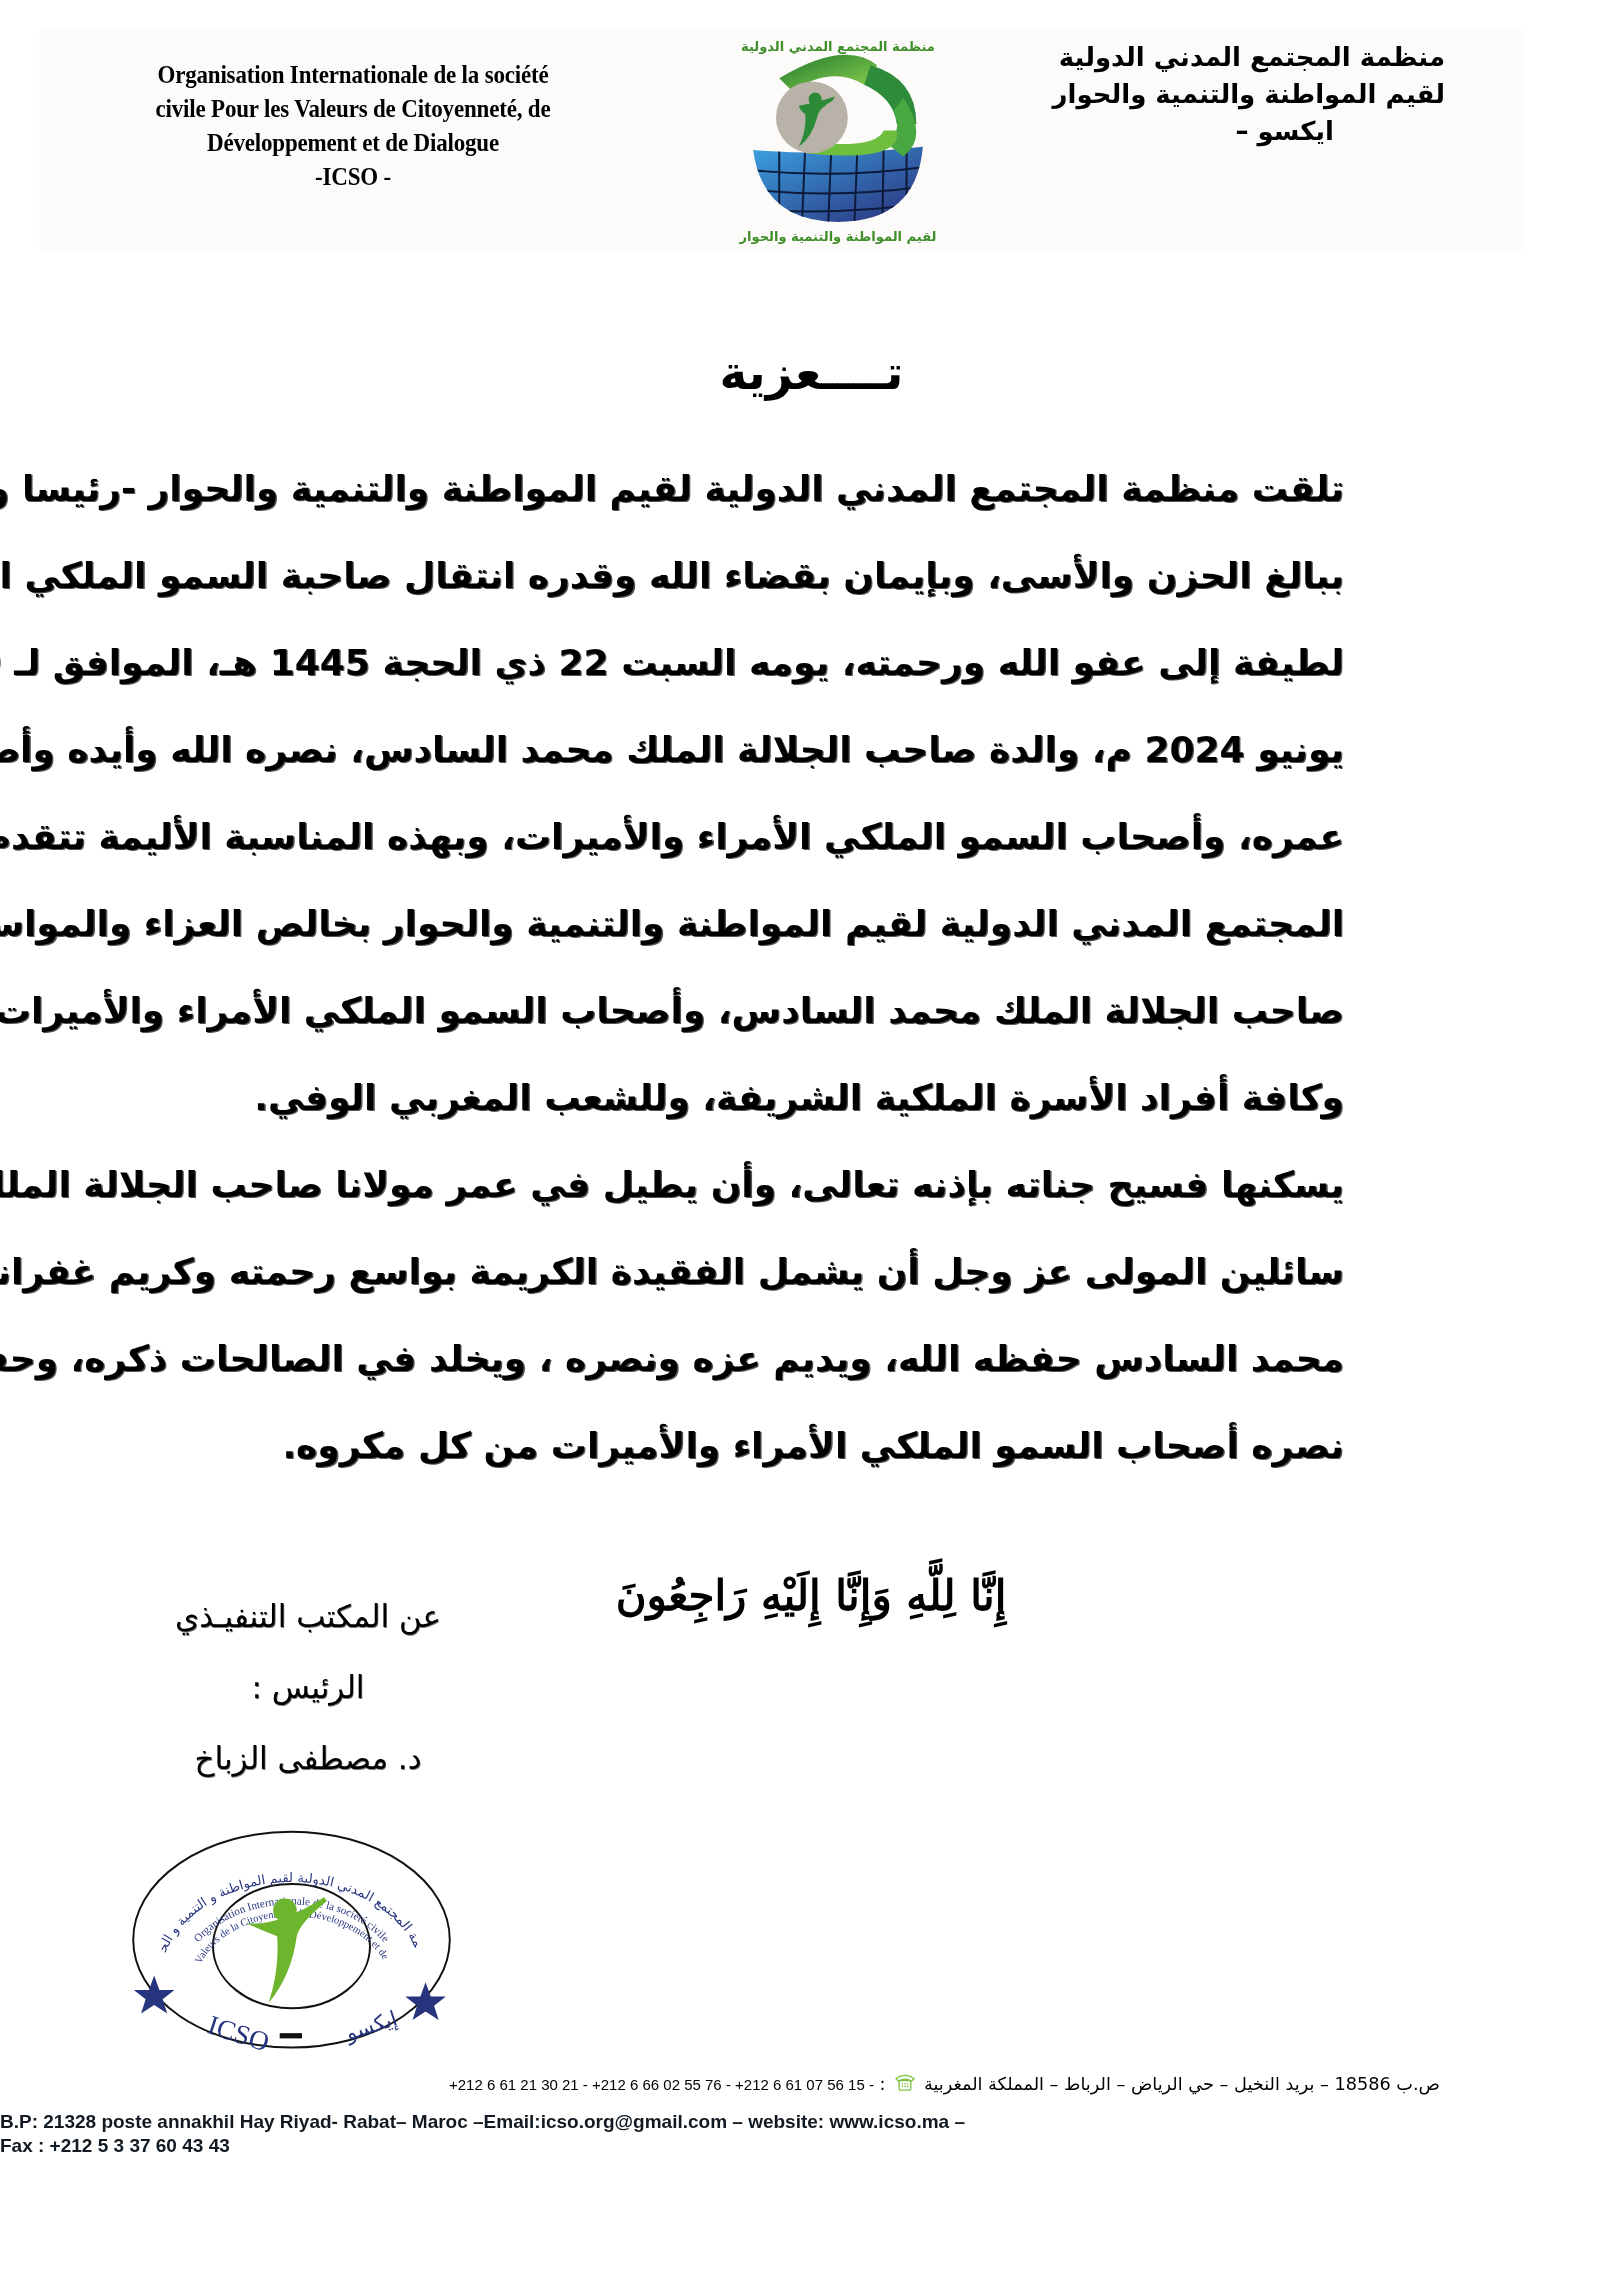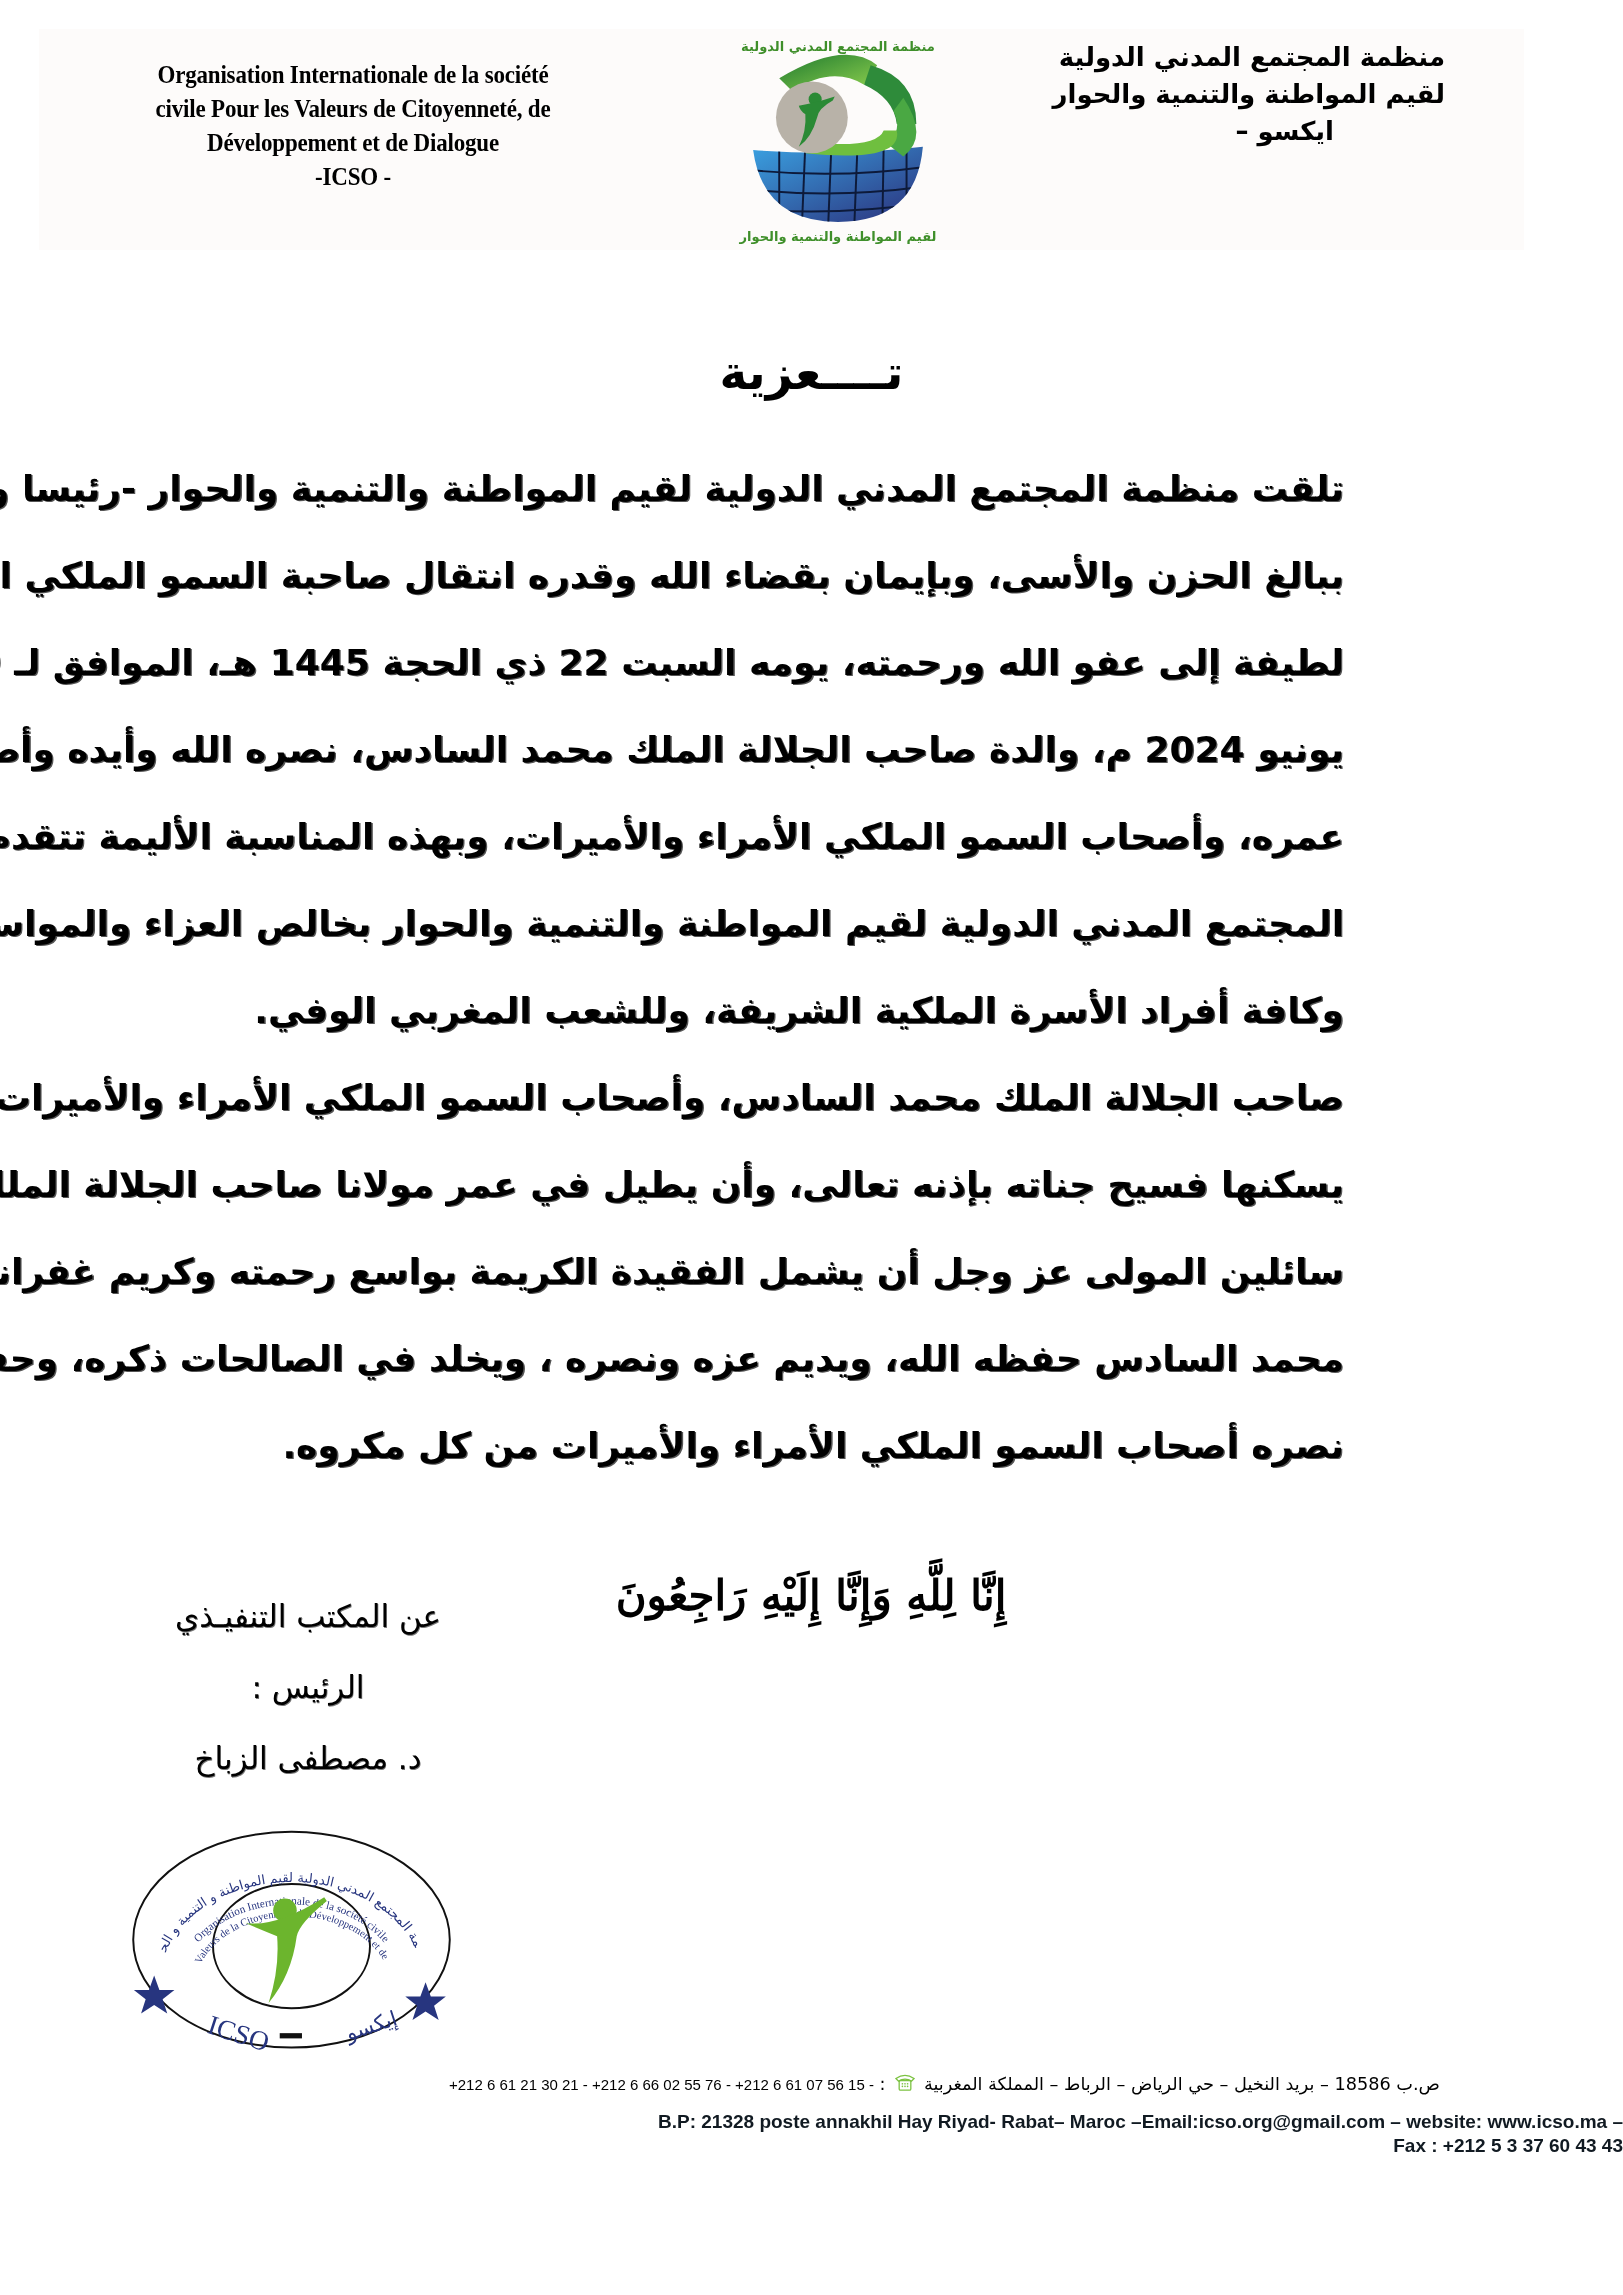--- a/index.html
+++ b/index.html
@@ -53,21 +53,21 @@
 
   .stamp { position: absolute; left: 128px; top: 1825px; width: 327px; height: 226px; }
 
   .footer-ar {
     position: absolute; left: 177px; width: 1263px; top: 2072px; direction: rtl;
     font-family: "DejaVu Sans", sans-serif; font-size: 17.7px; line-height: 23.6px; white-space: nowrap;
     text-align: right;
   }
   .footer-ar .num { font-family: Liberation Sans, sans-serif; font-size: 15px; }
   .footer-en {
-    position: absolute; left: 0; width: 1623px; top: 2110px; text-align: right;
+    position: absolute; left: 0; width: 1623px; top: 2110px; text-align: left;
     font-family: "Liberation Sans", sans-serif; font-weight: bold; font-size: 19px; line-height: 23.6px;
     color: #111a22;
   }
   .footer-en .line { display: block; white-space: nowrap; }
   .phone-icon { display: inline-block; vertical-align: middle; margin: 0 2.6px; }
 </style>
 </head>
 <body>
 
 <div class="header-band"></div>
@@ -130,22 +130,22 @@
 
 <div class="title">تــــعزية</div>
 
 <div class="body-text">
   <span class="line">تلقت منظمة المجتمع المدني الدولية لقيم المواطنة والتنمية والحوار -رئيسا وأعضاء-</span>
   <span class="line">ببالغ الحزن والأسى، وبإيمان بقضاء الله وقدره انتقال صاحبة السمو الملكي الأميرة للا</span>
   <span class="line">لطيفة إلى عفو الله ورحمته، يومه السبت 22 ذي الحجة 1445 هـ، الموافق لـ 29</span>
   <span class="line">يونيو 2024 م، والدة صاحب الجلالة الملك محمد السادس، نصره الله وأيده وأطال</span>
   <span class="line">عمره، وأصحاب السمو الملكي الأمراء والأميرات، وبهذه المناسبة الأليمة تتقدم منظمة</span>
   <span class="line">المجتمع المدني الدولية لقيم المواطنة والتنمية والحوار بخالص العزاء والمواساة إلى</span>
+  <span class="line">صاحب الجلالة الملك محمد السادس، وأصحاب السمو الملكي الأمراء والأميرات،</span>
   <span class="line last">وكافة أفراد الأسرة الملكية الشريفة، وللشعب المغربي الوفي.</span>
-  <span class="line">صاحب الجلالة الملك محمد السادس، وأصحاب السمو الملكي الأمراء والأميرات،</span>
   <span class="line">يسكنها فسيح جناته بإذنه تعالى، وأن يطيل في عمر مولانا صاحب الجلالة الملك</span>
   <span class="line">سائلين المولى عز وجل أن يشمل الفقيدة الكريمة بواسع رحمته وكريم غفرانه، وأن</span>
   <span class="line">محمد السادس حفظه الله، ويديم عزه ونصره ، ويخلد في الصالحات ذكره، وحفظ</span>
   <span class="line last">نصره أصحاب السمو الملكي الأمراء والأميرات من كل مكروه.</span>
 </div>
 
 <div class="calligraphy">إِنَّا لِلَّهِ وَإِنَّا إِلَيْهِ رَاجِعُونَ</div>
 
 <div class="signature">
   <span class="s-line">عن المكتب التنفيـذي</span>

